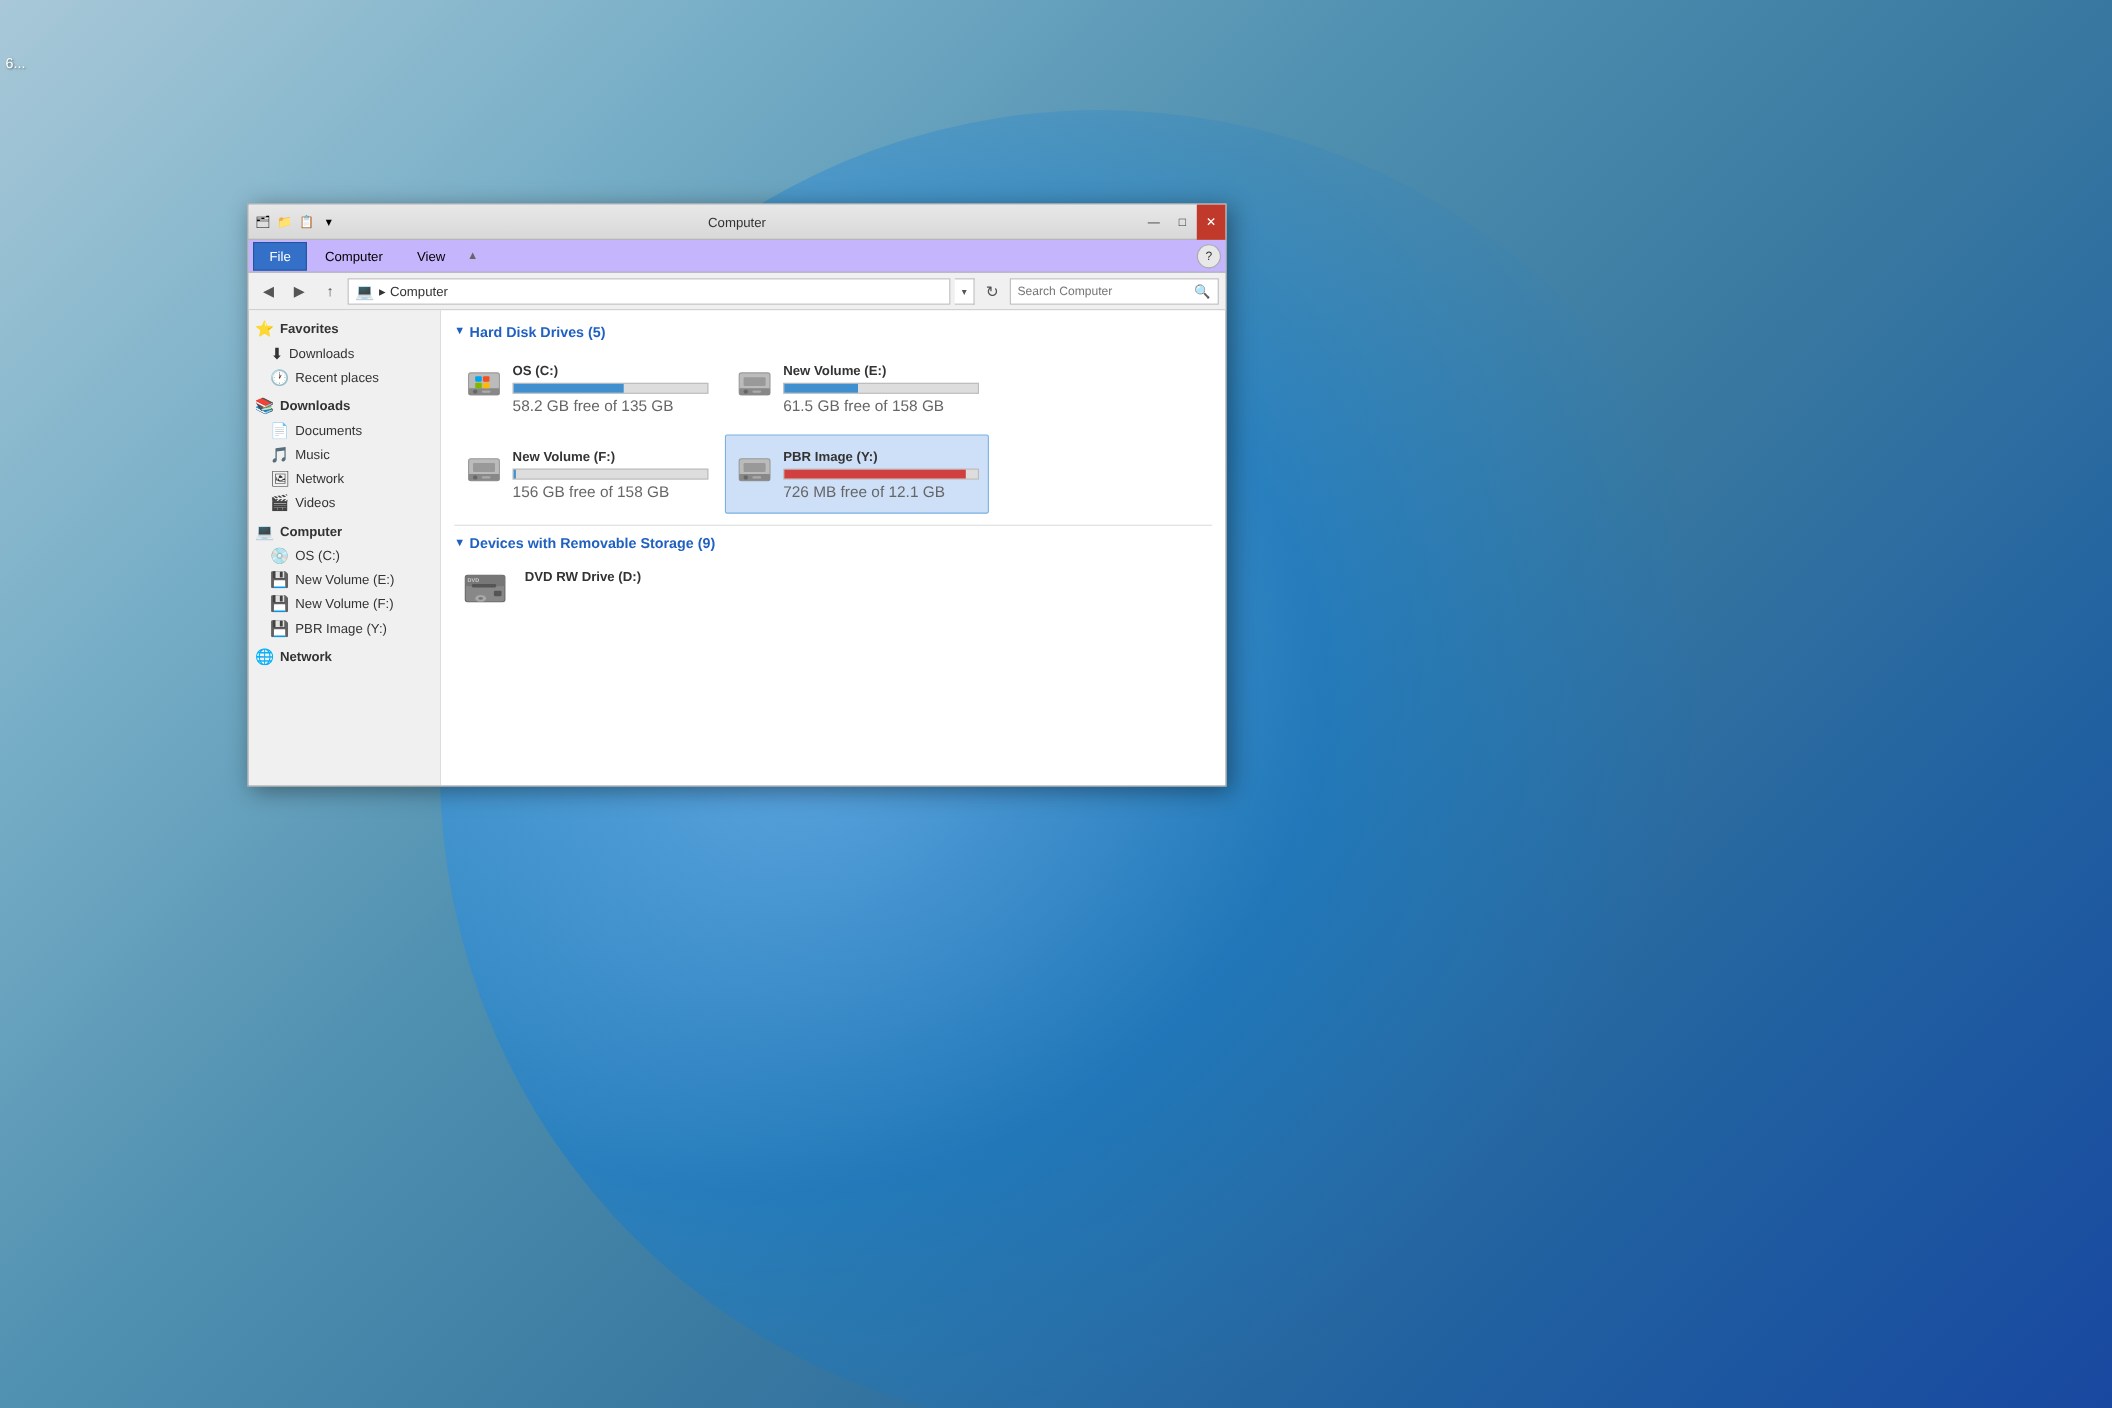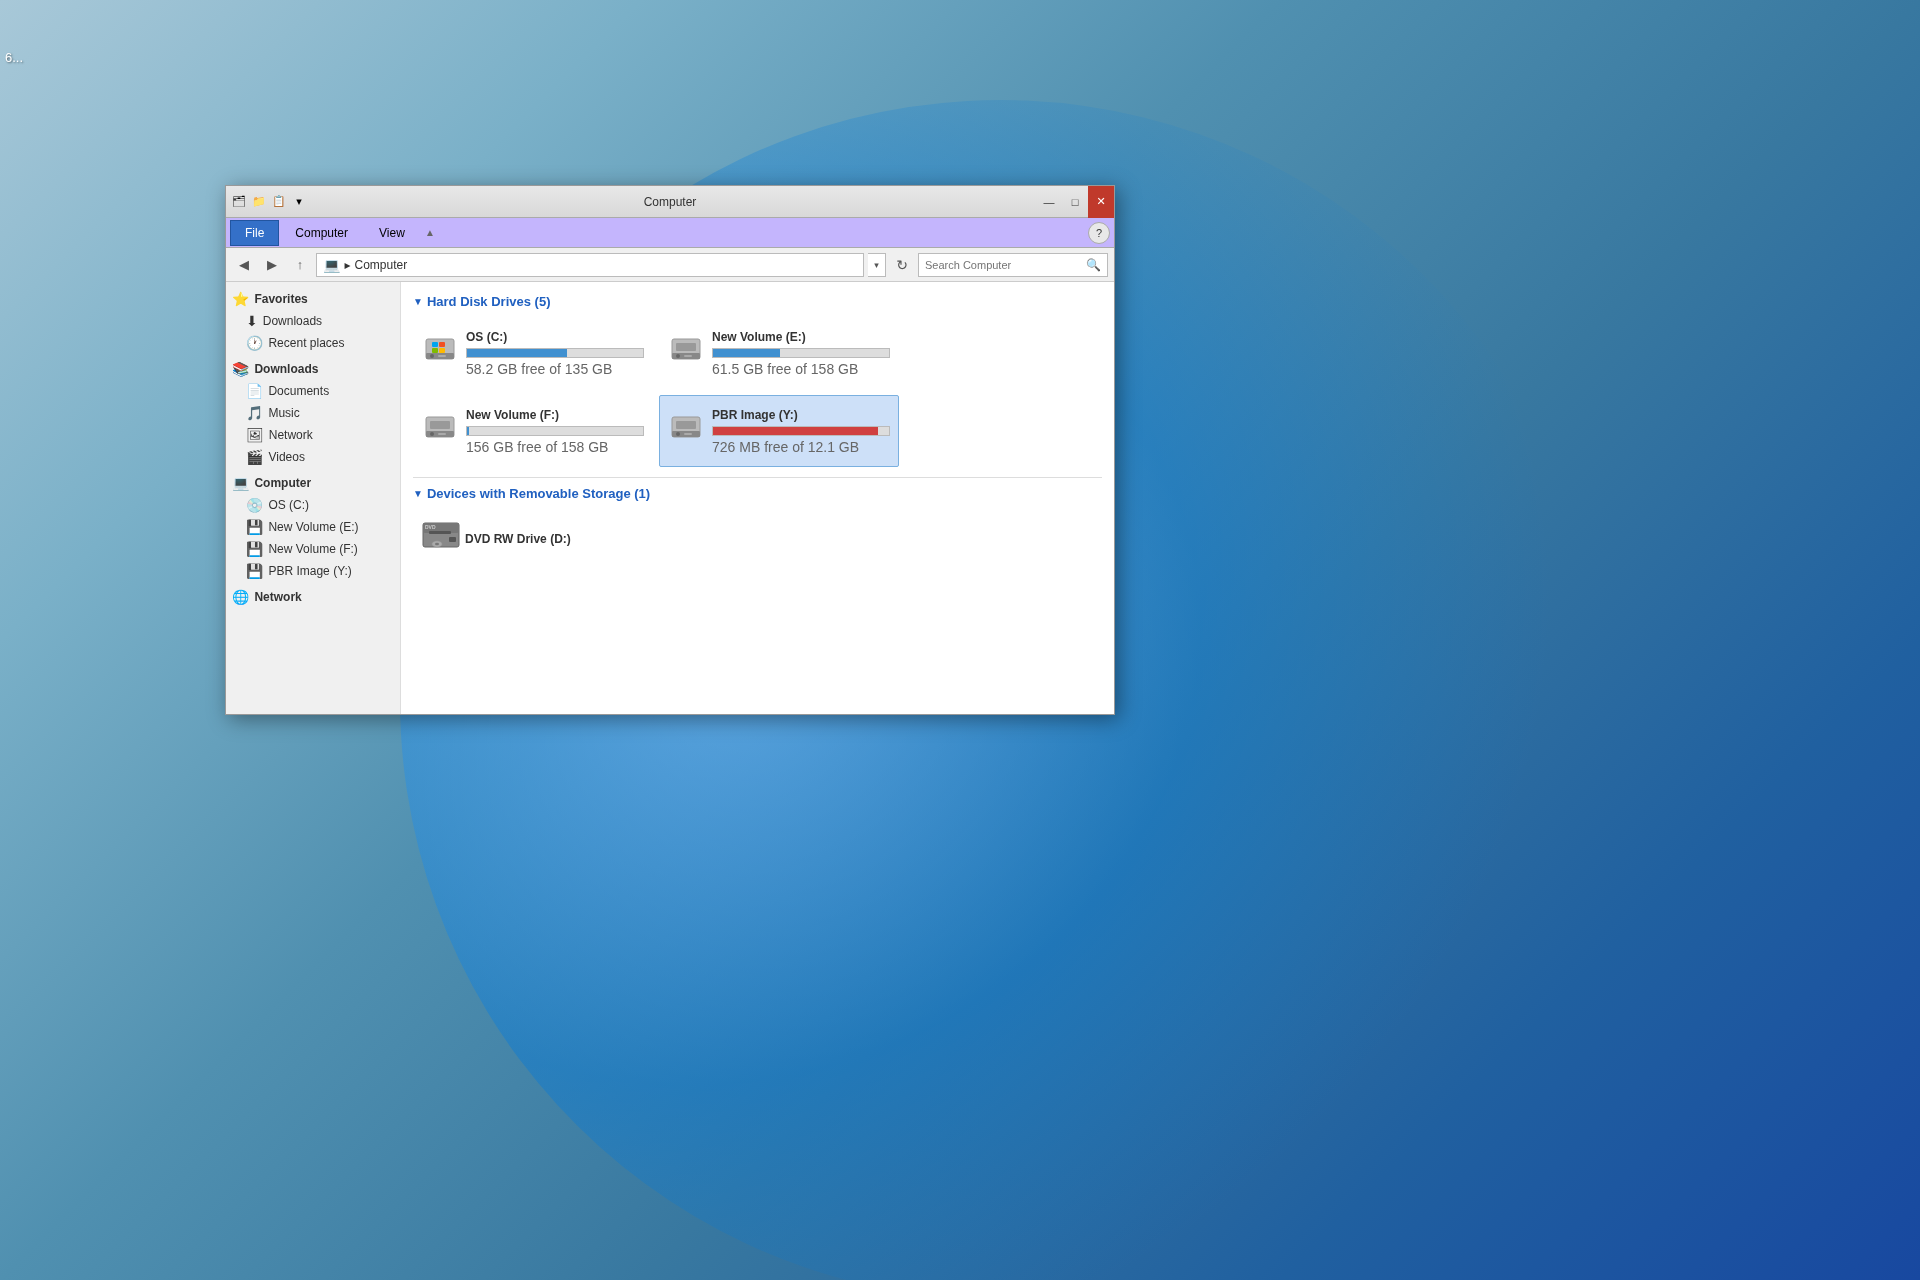--- a/index.html
+++ b/index.html
@@ -334,24 +334,23 @@
       position: absolute;
       top: 0; left: 0; bottom: 0;
     }
     .drive-bar-fill.blue { background: #4090d0; }
     .drive-bar-fill.red { background: #d04040; }
     .drive-size { font-size: 14px; color: #666; }
 
     
     .dvd-item {
       display: flex;
-      align-items: center;
       padding: 8px;
       cursor: pointer;
-      gap: 4px;
+      gap: 16px;
       width: 240px;
     }
     .dvd-icon { font-size: 28px; }
     .dvd-name { font-size: 12px; font-weight: 600; color: #333; }
   </style>
 </head>
 <body>
 
 <div class="bg-swirl"></div>
 
@@ -560,21 +559,21 @@
             <div class="drive-size">726 MB free of 12.1 GB</div>
           </div>
         </div>
 
       </div>
 
       <hr class="section-divider">
 
       <div class="section-header">
         <span class="arrow">▼</span>
-        <span>Devices with Removable Storage (1)</span>
+        <span>Devices with Removable Storage (9)</span>
       </div>
 
       <div class="dvd-item">
         <div class="dvd-icon">
           <svg width="40" height="36" viewBox="0 0 40 36">
 
             <rect x="2" y="6" width="36" height="24" rx="2" fill="#888" stroke="#666" stroke-width="1"></rect>
             <rect x="2" y="6" width="36" height="10" rx="2" fill="#777"></rect>
 
             <rect x="8" y="14" width="22" height="3" rx="1" fill="#555"></rect>

